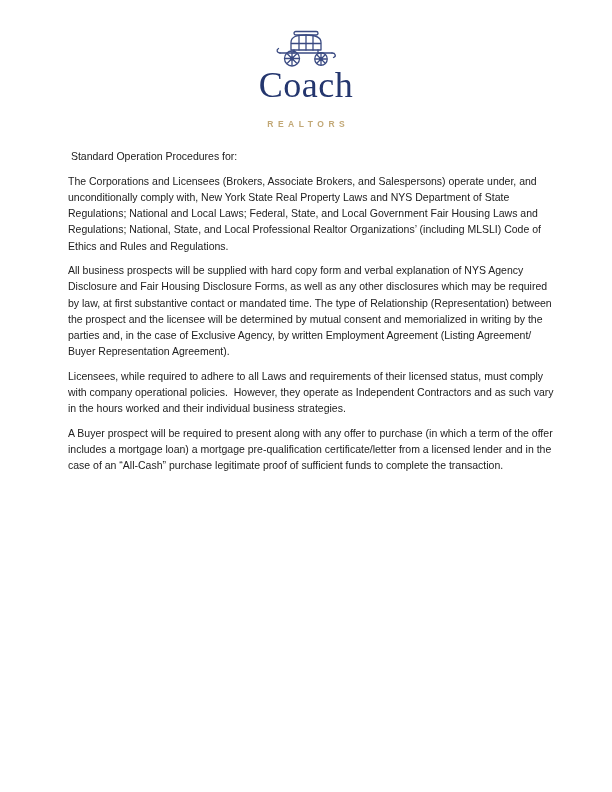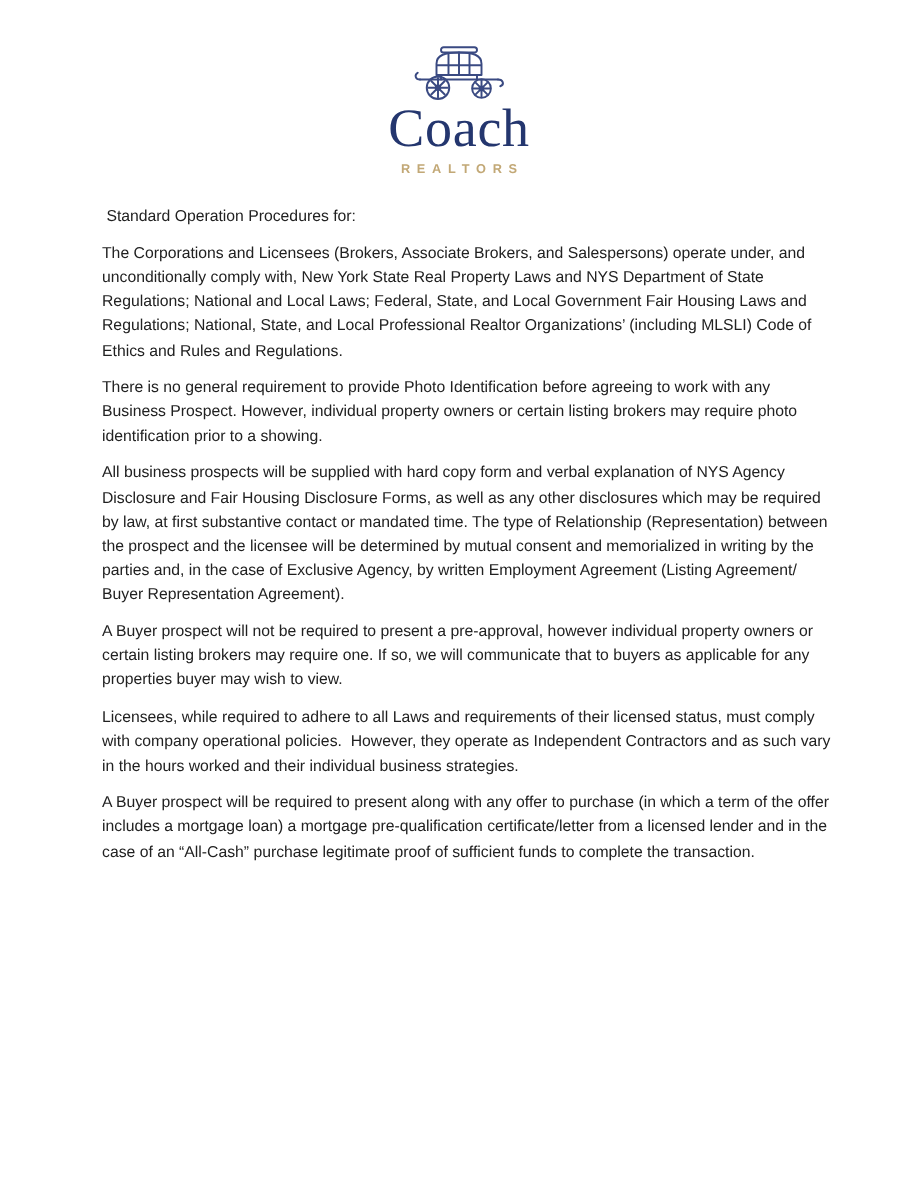--- a/index.html
+++ b/index.html
@@ -31,21 +31,21 @@
   }
   .brand {
     font-family: "Liberation Serif", serif;
     font-size: 36px;
     line-height: 1;
     color: var(--brand_navy);
     margin-top: -1px;
     letter-spacing: 0.5px;
   }
   .tagline {
-    margin-top: 4px;
+    margin-top: 16px;
     font-size: 8.5px;
     font-weight: bold;
     letter-spacing: 4.5px;
     padding-left: 4.5px; 
     color: var(--brand_gold);
   }
   .body-text {
     margin: 19px 0 17px 68px;
     width: 487px;
   }
@@ -96,20 +96,18 @@
       <line x1="88.5" y1="54.5" x2="103.5" y2="69.5"></line>
       <line x1="103.5" y1="54.5" x2="88.5" y2="69.5"></line>
     </svg>
     <div class="brand">Coach</div>
     <div class="tagline">REALTORS</div>
   </header>
 
   <main class="body-text">
     <p class="para"> Standard Operation Procedures for:</p>
     <p class="para">The Corporations and Licensees (Brokers, Associate Brokers, and Salespersons) operate under, and unconditionally comply with, New York State Real Property Laws and NYS Department of State Regulations; National and Local Laws; Federal, State, and Local Government Fair Housing Laws and Regulations; National, State, and Local Professional Realtor Organizations’ (including MLSLI) Code of Ethics and Rules and Regulations.</p>
-    <p class="para">There is no general requirement to provide Photo Identification before agreeing to work with any Business Prospect. However, individual property owners or certain listing brokers may require photo identification prior to a showing.</p>
     <p class="para">All business prospects will be supplied with hard copy form and verbal explanation of NYS Agency Disclosure and Fair Housing Disclosure Forms, as well as any other disclosures which may be required by law, at first substantive contact or mandated time. The type of Relationship (Representation) between the prospect and the licensee will be determined by mutual consent and memorialized in writing by the parties and, in the case of Exclusive Agency, by written Employment Agreement (Listing Agreement/ Buyer Representation Agreement).</p>
-    <p class="para">A Buyer prospect will not be required to present a pre-approval, however individual property owners or certain listing brokers may require one. If so, we will communicate that to buyers as applicable for any properties buyer may wish to view.</p>
     <p class="para">Licensees, while required to adhere to all Laws and requirements of their licensed status, must comply with company operational policies.  However, they operate as Independent Contractors and as such vary in the hours worked and their individual business strategies.</p>
     <p class="para">A Buyer prospect will be required to present along with any offer to purchase (in which a term of the offer includes a mortgage loan) a mortgage pre-qualification certificate/letter from a licensed lender and in the case of an “All-Cash” purchase legitimate proof of sufficient funds to complete the transaction.</p>
   </main>
 
 </div>
 
 </body></html>

